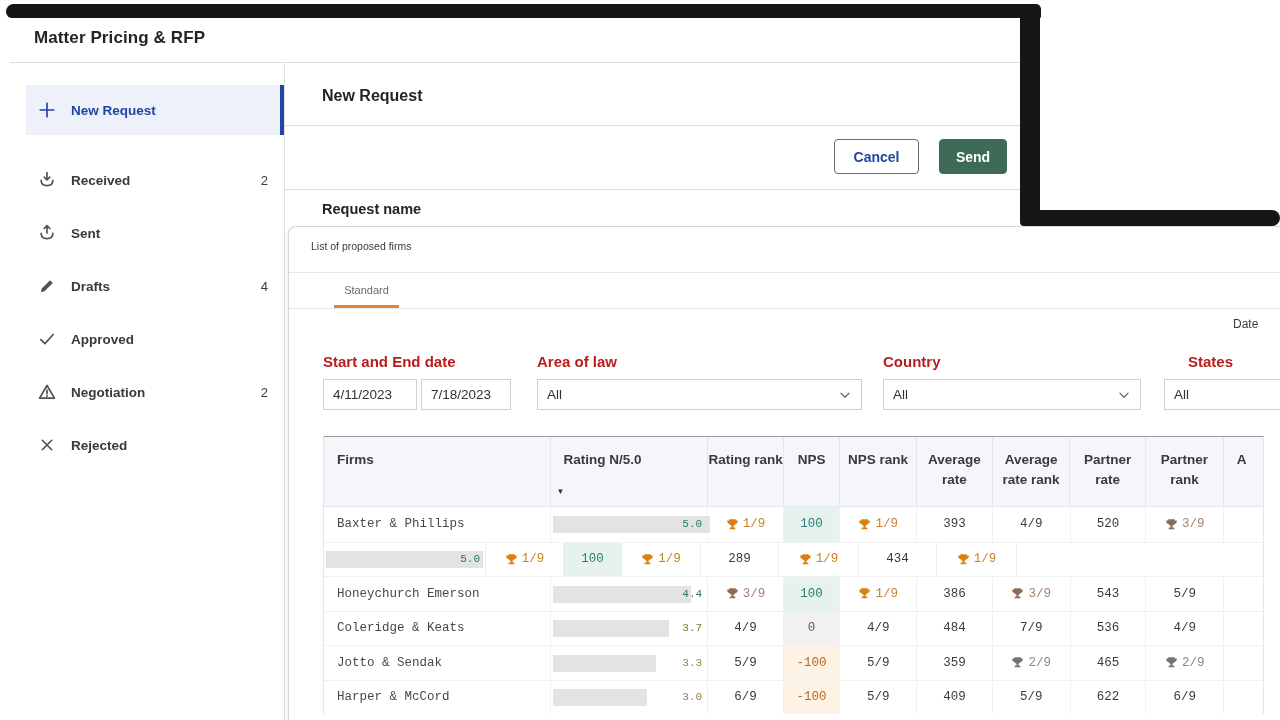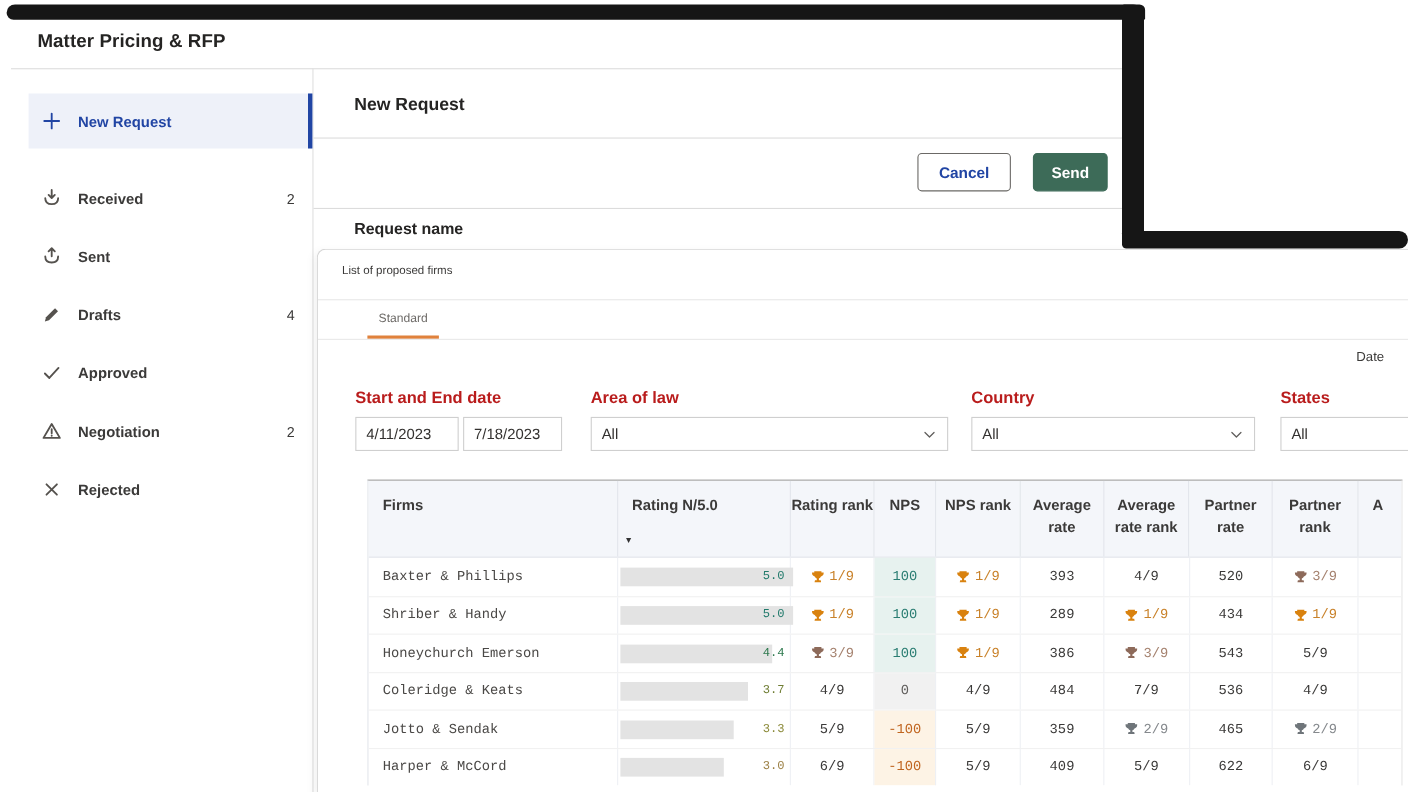--- a/index.html
+++ b/index.html
@@ -47,21 +47,21 @@
   .tab .under { position:absolute; left:0; bottom:0; width:65px; height:3px; background:#e0823c; }
   .p-hr2 { position:absolute; left:0; top:81px; width:992px; height:1px; background:#e8e8e8; }
   .date-label { position:absolute; left:944px; top:90px; font-size:12px; color:#3b3a39; }
 
   .f-label { position:absolute; top:126px; font-size:15px; font-weight:700; color:#b91c1c; }
   .f-input { position:absolute; top:152px; height:31px; border:1px solid #cfcfcf; background:#fff; font-family:"Liberation Sans",sans-serif; font-size:13.5px; color:#33312f; padding-left:9px; }
   .f-select { position:absolute; top:152px; height:31px; border:1px solid #cfcfcf; background:#fff; font-size:13.5px; color:#33312f; display:flex; align-items:center; padding-left:9px; cursor:pointer; }
   .f-select .chev { margin-left:auto; margin-right:10px; width:12px; height:12px; color:#5f5d5b; }
 
   
-  #tbl { position:absolute; left:34px; top:209px; width:941px; height:278px; overflow:hidden; border-top:1px solid #9a9a9a; border-left:1px solid #e3e6ec; border-right:1px solid #e6e6e6;margin-left:11px; }
+  #tbl { position:absolute; left:34px; top:209px; width:941px; height:278px; overflow:hidden; border-top:1px solid #9a9a9a; border-left:1px solid #e3e6ec; border-right:1px solid #e6e6e6; }
   .thead { display:flex; height:70px; background:#f4f6fa; border-bottom:1px solid #e3e6ec; }
   .th { position:relative; padding-top:13px; font-size:13.5px; font-weight:700; color:#3b3a39; text-align:center; line-height:1.45; border-right:1px solid #e3e6ec; cursor:pointer; }
   .th.left { text-align:left; padding-left:13px; }
   .sort { position:absolute; left:6px; bottom:8px; font-size:8px; color:#333; }
   .trow { display:flex; height:34.5px; border-top:1px solid #f1f1f1; cursor:pointer; }
   .trow:first-of-type { border-top:none; }
   .cell { position:relative; display:flex; align-items:center; justify-content:center; font-size:12.5px; color:#3b3a39; border-right:1px solid #eef0f4;font-family:Liberation Mono, monospace; }
   .c0{width:233px} .c1{width:162px} .c2{width:78px} .c3{width:58px} .c4{width:79px}
   .c5{width:78px} .c6{width:80px} .c7{width:78px} .c8{width:80px} .c9{width:40px; border-right:none;}
   .cell.c0 { justify-content:flex-start; padding-left:13px; color:#4a4846; }
@@ -152,21 +152,21 @@
     <div class="tab">
       <span>Standard</span>
       <span class="under"></span>
     </div>
     <div class="p-hr2"></div>
     <div class="date-label">Date</div>
 
     <div class="f-label" style="left:34px">Start and End date</div>
     <div class="f-label" style="left:248px">Area of law</div>
     <div class="f-label" style="left:594px">Country</div>
-    <div class="f-label" style="left:875px">States</div>
+    <div class="f-label" style="left:899px">States</div>
 
     <input class="f-input" style="left: 34px; width: 94px;" readonly="" value="4/11/2023">
     <input class="f-input" style="left: 132px; width: 90px;" readonly="" value="7/18/2023">
 
     <div class="f-select" style="left:248px;width:325px">
       <span>All</span>
       <span class="chev"><svg class="lineic" viewBox="0 0 16 16" stroke-width="1.4">
             <path d="M2.5 5.5 8 11l5.5-5.5"></path>
           </svg></span>
     </div>
@@ -211,21 +211,20 @@
     <div class="cell c5">393</div>
     <div class="cell c6 rank-cell">4/9</div>
     <div class="cell c7">520</div>
     <div class="cell c8 rank-cell bronze"><svg viewBox="0 0 16 16" class="trophy">
                 <path d="M4 1.5h8V3h2.5v1c0 1.8-1.3 3.3-3 3.6-.5 1-1.3 1.7-2.3 2v2h2l.5 2.2H4.3l.5-2.2h2v-2c-1-.3-1.8-1-2.3-2-1.7-.3-3-1.8-3-3.6V3H4V1.5z"></path>
               </svg>3/9</div>
     <div class="cell c9"></div>
   </div>
 
   <div class="trow">
-    <div class="cell c0">Shriber &amp; Handy</div>
     <div class="cell c1">
       <div class="rbar" style="width: 157px;"></div>
       <span class="rval" style="color: rgb(33, 122, 107);">5.0</span>
     </div>
     <div class="cell c2 rank-cell gold"><svg viewBox="0 0 16 16" class="trophy">
                 <path d="M4 1.5h8V3h2.5v1c0 1.8-1.3 3.3-3 3.6-.5 1-1.3 1.7-2.3 2v2h2l.5 2.2H4.3l.5-2.2h2v-2c-1-.3-1.8-1-2.3-2-1.7-.3-3-1.8-3-3.6V3H4V1.5z"></path>
               </svg>1/9</div>
     <div class="cell c3 pos">100</div>
     <div class="cell c4 rank-cell gold"><svg viewBox="0 0 16 16" class="trophy">
                 <path d="M4 1.5h8V3h2.5v1c0 1.8-1.3 3.3-3 3.6-.5 1-1.3 1.7-2.3 2v2h2l.5 2.2H4.3l.5-2.2h2v-2c-1-.3-1.8-1-2.3-2-1.7-.3-3-1.8-3-3.6V3H4V1.5z"></path>

